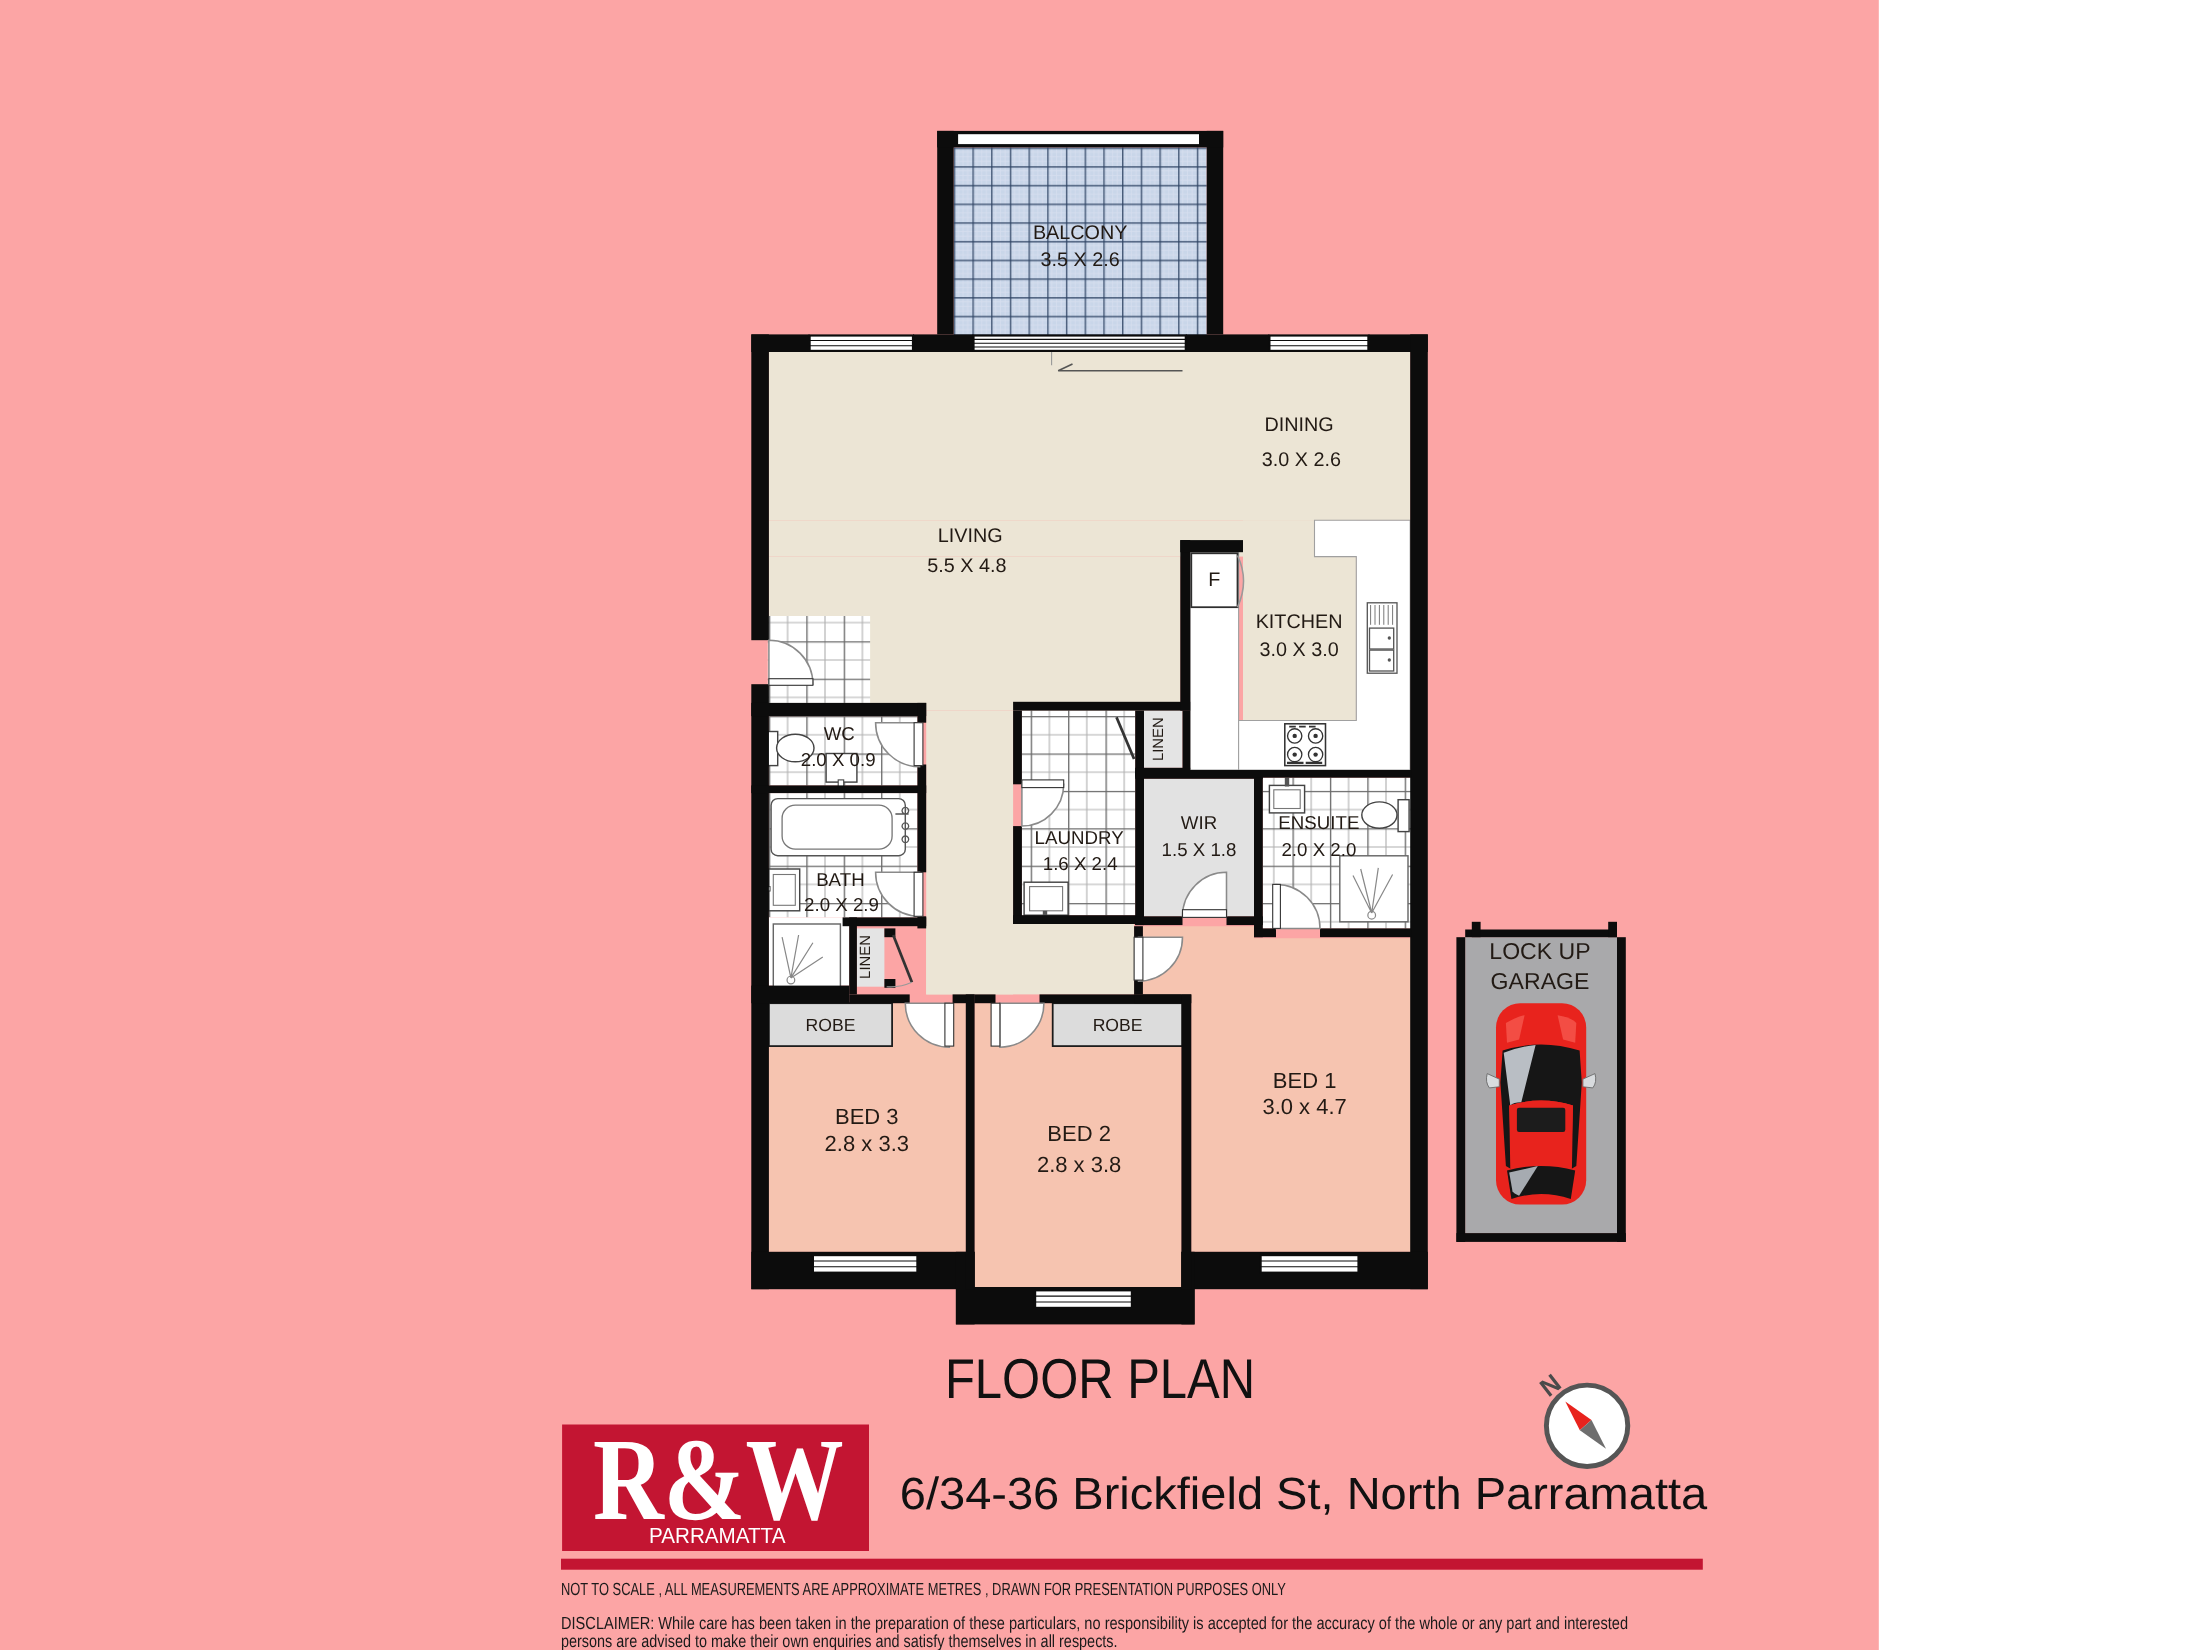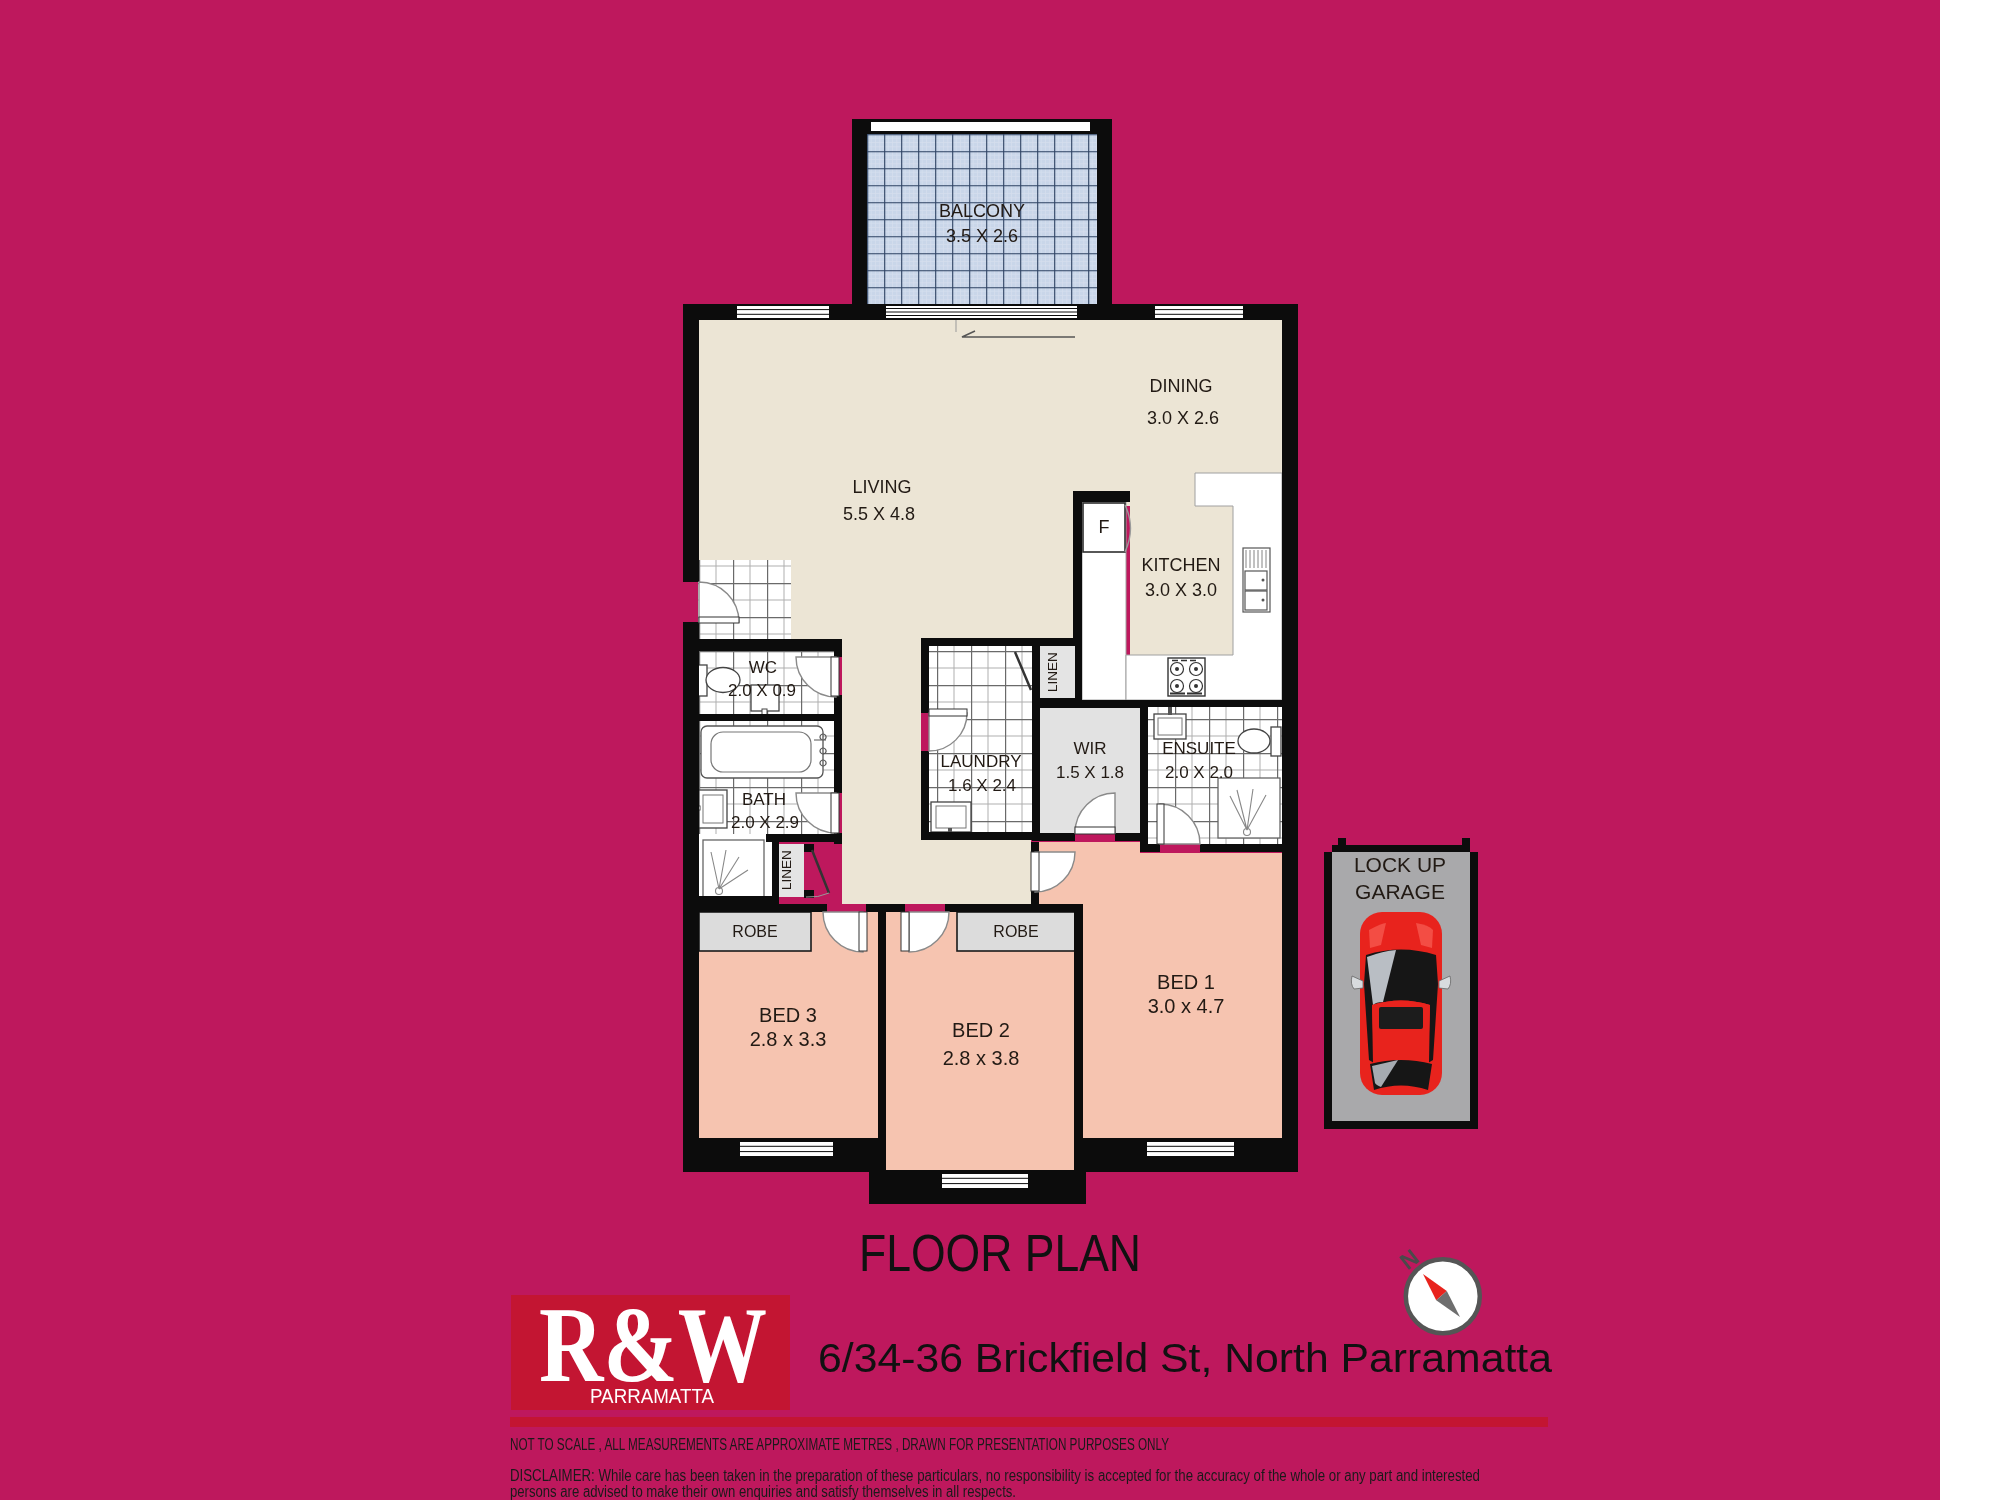--- a/index.html
+++ b/index.html
@@ -1,16 +1,16 @@
 <!DOCTYPE html>
 <html><head>
 <meta charset="utf-8">
 <style>
 html,body{margin:0;padding:0;background:#ffffff;}
-#page{width:1940px;height:1500px;position:relative;background:#be185d;font-family:"Liberation Sans",sans-serif;text-align:right;}
+#page{width:1708px;height:1500px;position:relative;background:#fca5a5;font-family:"Liberation Sans",sans-serif;text-align:right;}
 svg{position:absolute;top:0;left:0;}
 text{font-family:"Liberation Sans",sans-serif;}
 .lbl{fill:#221a14;}
 </style>
 </head>
 <body>
 <div id="page">
 <svg width="2000" height="1500" viewBox="0 0 2000 1500">
 <defs>
 <pattern id="tile" width="34" height="34" patternUnits="userSpaceOnUse" x="699" y="651">

